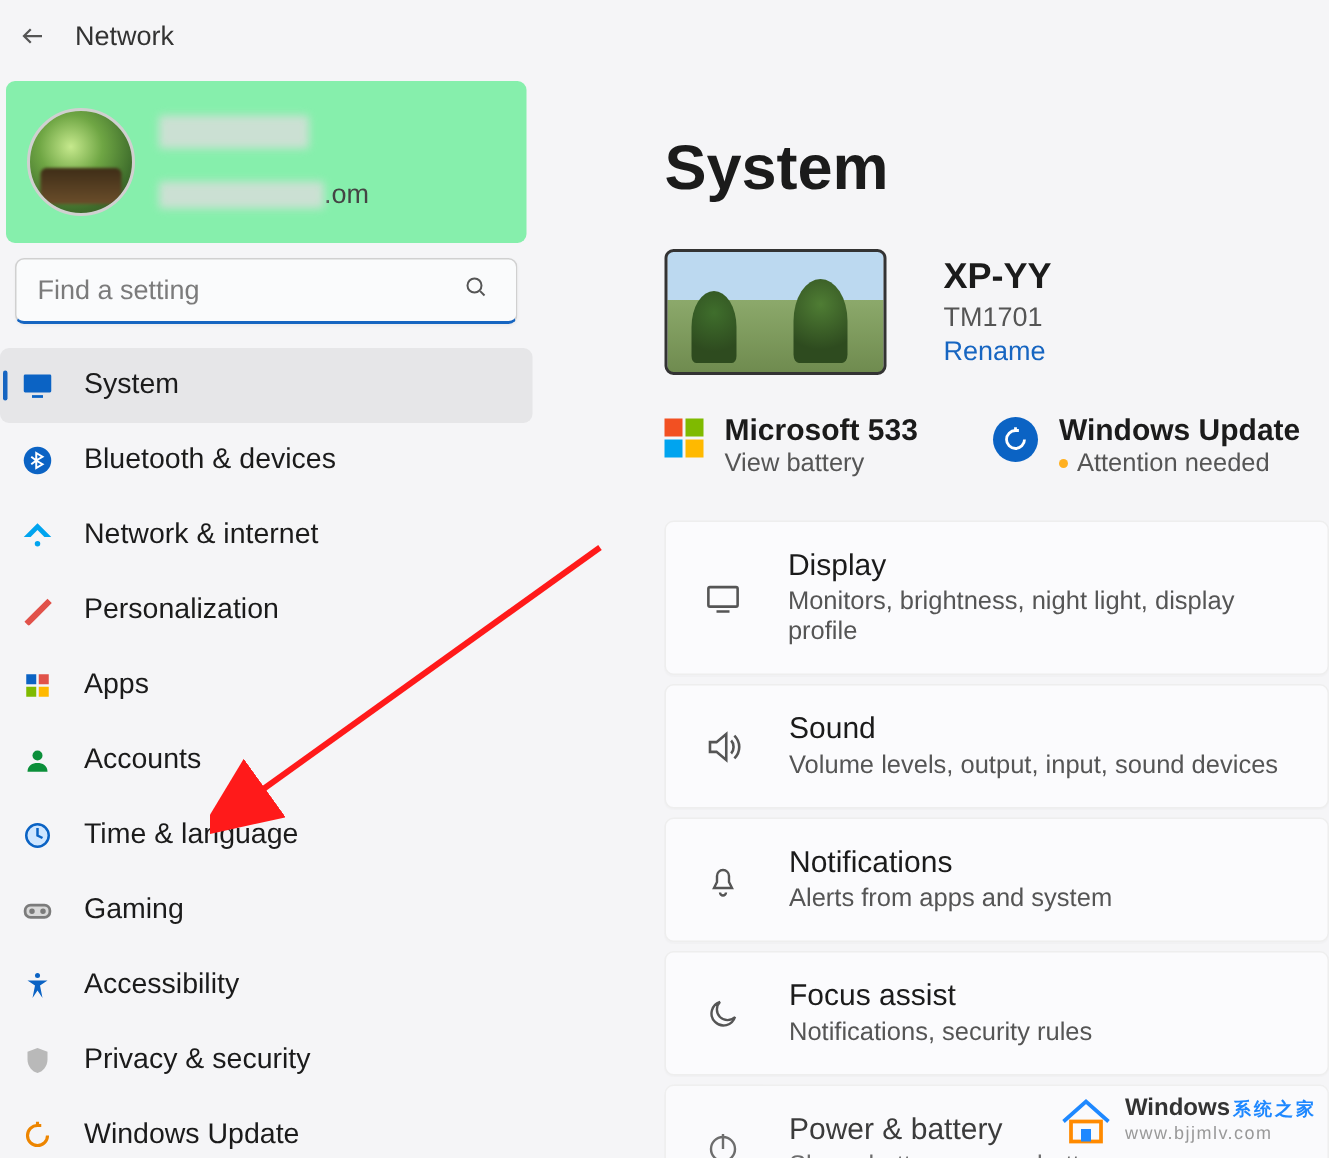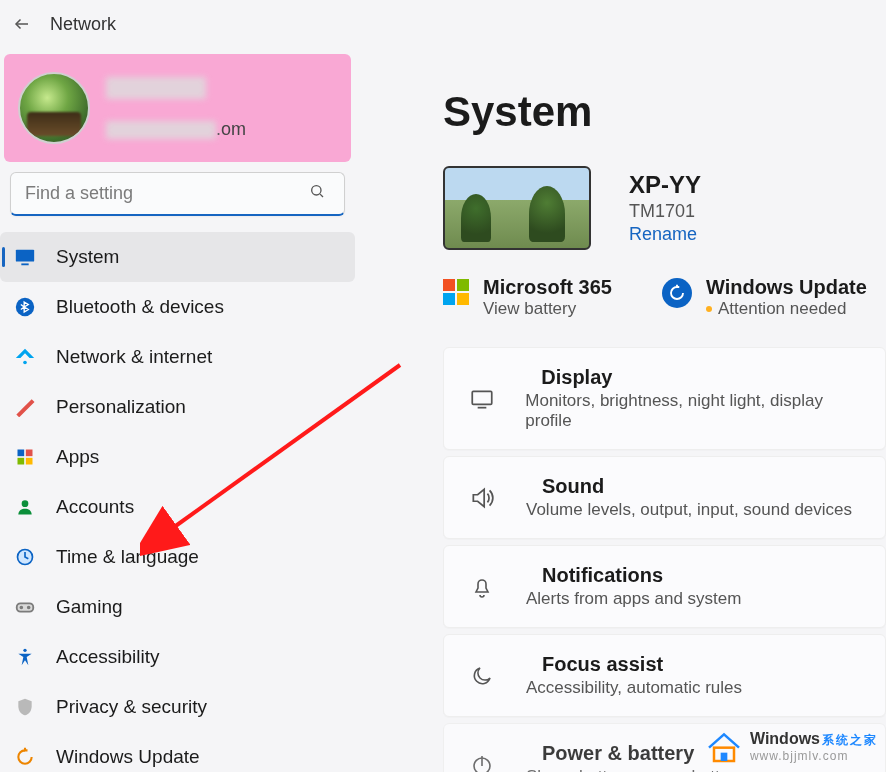--- a/index.html
+++ b/index.html
@@ -30,21 +30,21 @@
   .layout {
     display: flex;
     height: calc(772px - 48px);
   }
   .sidebar {
     width: 355px;
     display: flex;
     flex-direction: column;
   }
   .profile-card {
-    background: #f9a8d4;
+    background: #86efac;
     border-radius: 6px;
     margin: 6px 4px 10px 4px;
     padding: 18px 14px;
     display: flex;
     align-items: center;
     gap: 16px;
   }
   .avatar {
     width: 72px; height: 72px; border-radius: 50%;
     background: radial-gradient(circle at 40% 35%, #c6e98d 0%, #6fa644 35%, #3f6e2c 70%, #2e4b1f 100%);
@@ -162,21 +162,21 @@
   .ms-logo div:nth-child(4){background:#ffb900}
   .wu-icon { width:30px;height:30px;border-radius:50%;background:#0b63c4;display:flex;align-items:center;justify-content:center;color:#fff;margin-top:2px;}
   .card-list { display:flex; flex-direction:column; gap:6px; margin-left:0px; }
   .card {
     background:#fbfbfd; border:1px solid #eee; border-radius:6px;
     padding: 18px 20px 18px 24px;
     display:flex; align-items:center; gap:30px;
     box-shadow: 0 1px 1px rgba(0,0,0,.02);
   }
   .card .c-icon { width:28px; color:#555; display:flex; justify-content:center;}
-  .card .c-text .ct { font-size:20px; font-weight:700;margin-left:16px; }
+  .card .c-text .ct { font-size:20px; font-weight:400; }
   .card .c-text .cs { font-size:17px; color:#555; margin-top:2px;}
   
   .watermark {
     position:absolute; right:8px; bottom:6px; display:flex; align-items:center; gap:6px;
     font-size:12px; color:#888;
   }
   .watermark .wm-icon {
     width:40px;height:40px;display:block;
   }
   .watermark .wm-text .t1{font-size:16px;font-weight:600;color:#333;display:flex;align-items:baseline;}
@@ -354,21 +354,21 @@
 
     <div class="info-row">
       <div class="info-block">
         <div class="ms-logo">
               <div></div>
               <div></div>
               <div></div>
               <div></div>
             </div>
         <div>
-          <div class="title">Microsoft 365</div>
+          <div class="title">Microsoft 533</div>
           <div class="sub">View battery</div>
         </div>
       </div>
       <div class="info-block">
         <div class="wu-icon">
           <svg width="18" height="18" viewBox="0 0 24 24" fill="none" stroke="currentColor" stroke-width="2.5">
                 <path d="M20 12 A8 8 0 1 1 12 4"></path>
                 <polyline points="12 1 12 4 15 4"></polyline>
               </svg>
         </div>
@@ -421,21 +421,21 @@
         </div>
       </div>
       <div class="card">
         <span class="c-icon">
           <svg width="24" height="24" viewBox="0 0 24 24" fill="none" stroke="currentColor" stroke-width="1.6">
                 <path d="M20 14 A8 8 0 1 1 10 4 A6 6 0 0 0 20 14 Z"></path>
               </svg>
         </span>
         <div class="c-text">
           <div class="ct">Focus assist</div>
-          <div class="cs">Accessibility, automatic rules</div>
+          <div class="cs">Notifications, security rules</div>
         </div>
       </div>
       <div class="card" style="opacity:.85">
         <span class="c-icon">
           <svg width="24" height="24" viewBox="0 0 24 24" fill="none" stroke="currentColor" stroke-width="1.6">
                 <circle cx="12" cy="13" r="8"></circle>
                 <line x1="12" y1="3" x2="12" y2="13"></line>
               </svg>
         </span>
         <div class="c-text">

